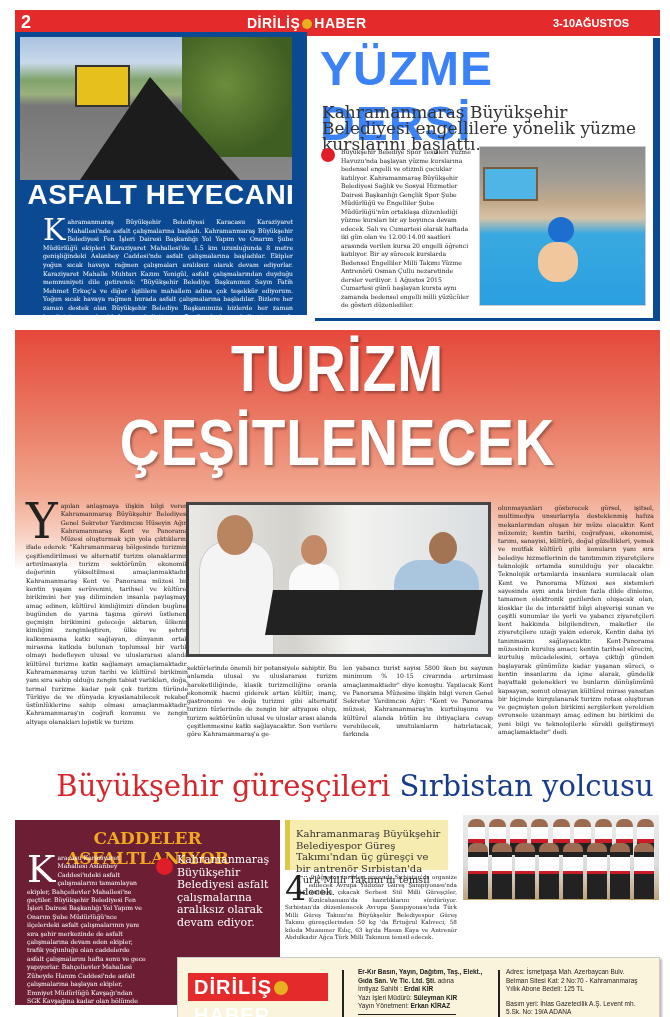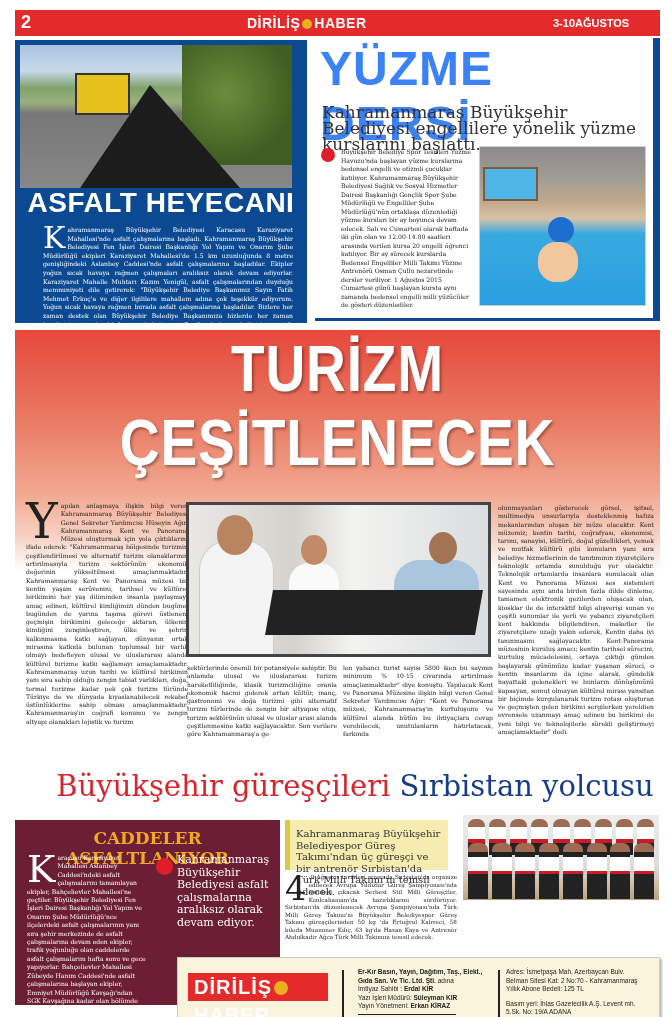--- a/index.html
+++ b/index.html
@@ -7,21 +7,21 @@
   .abs { position: absolute; }
 
   
   .topbar { left: 15px; top: 10px; width: 645px; height: 26px; background: #e42a2a; color: #fff; }
   .topbar .pg { position: absolute; left: 6px; top: 2px; font: bold 18px "Liberation Sans", sans-serif; }
   .topbar .logo { position: absolute; left: 232px; top: 5px; font: bold 14px "Liberation Sans", sans-serif; letter-spacing: 0.5px; }
   .topbar .logo .ball { display: inline-block; width: 10px; height: 10px; border-radius: 50%; background: #e8b020; margin: 0 2px; vertical-align: -1px; }
   .topbar .date { position: absolute; left: 530px; top: 7px; font: bold 11px "Liberation Sans", sans-serif; margin-left: 8px; }
 
   
-  .asfalt { left: 15px; top: 40px; width: 292px; height: 283px; background: #0b4a93; }
+  .asfalt { left: 15px; top: 32px; width: 292px; height: 283px; background: #0b4a93; }
   .asfalt .photo { position: absolute; left: 5px; top: 5px; width: 272px; height: 143px; overflow: hidden;
     background: linear-gradient(180deg, #a9c3e0 0%, #c9d9ea 18%, #7fa36b 30%, #9bb07d 40%, #777 48%, #888 100%); }
   .asfalt .photo .road { position: absolute; left: 60px; top: 40px; width: 0; height: 0; border-left: 70px solid transparent; border-right: 90px solid transparent; border-bottom: 103px solid #1c1c1c; }
   .asfalt .photo .trees { position: absolute; right: 0; top: 0; width: 110px; height: 120px; background: radial-gradient(circle at 40% 40%, #6c8d3c, #3f5e22 70%); }
   .asfalt .photo .paver { position: absolute; left: 55px; top: 28px; width: 55px; height: 42px; background: #e6c11e; border: 2px solid #333; }
   .asfalt h1 { position: absolute; left: 0; top: 147px; width: 292px; text-align: center; color: #fff; font: bold 28px "Liberation Sans", sans-serif; letter-spacing: 0.5px; }
   .asfalt .body { position: absolute; left: 28px; top: 186px; width: 250px; color: #fff; font-size: 6.1px; line-height: 8.6px; text-align: justify; }
   .dropcap { float: left; font-size: 30px; line-height: 24px; margin-right: 2px; font-family: "DejaVu Serif", serif; }
 
   

